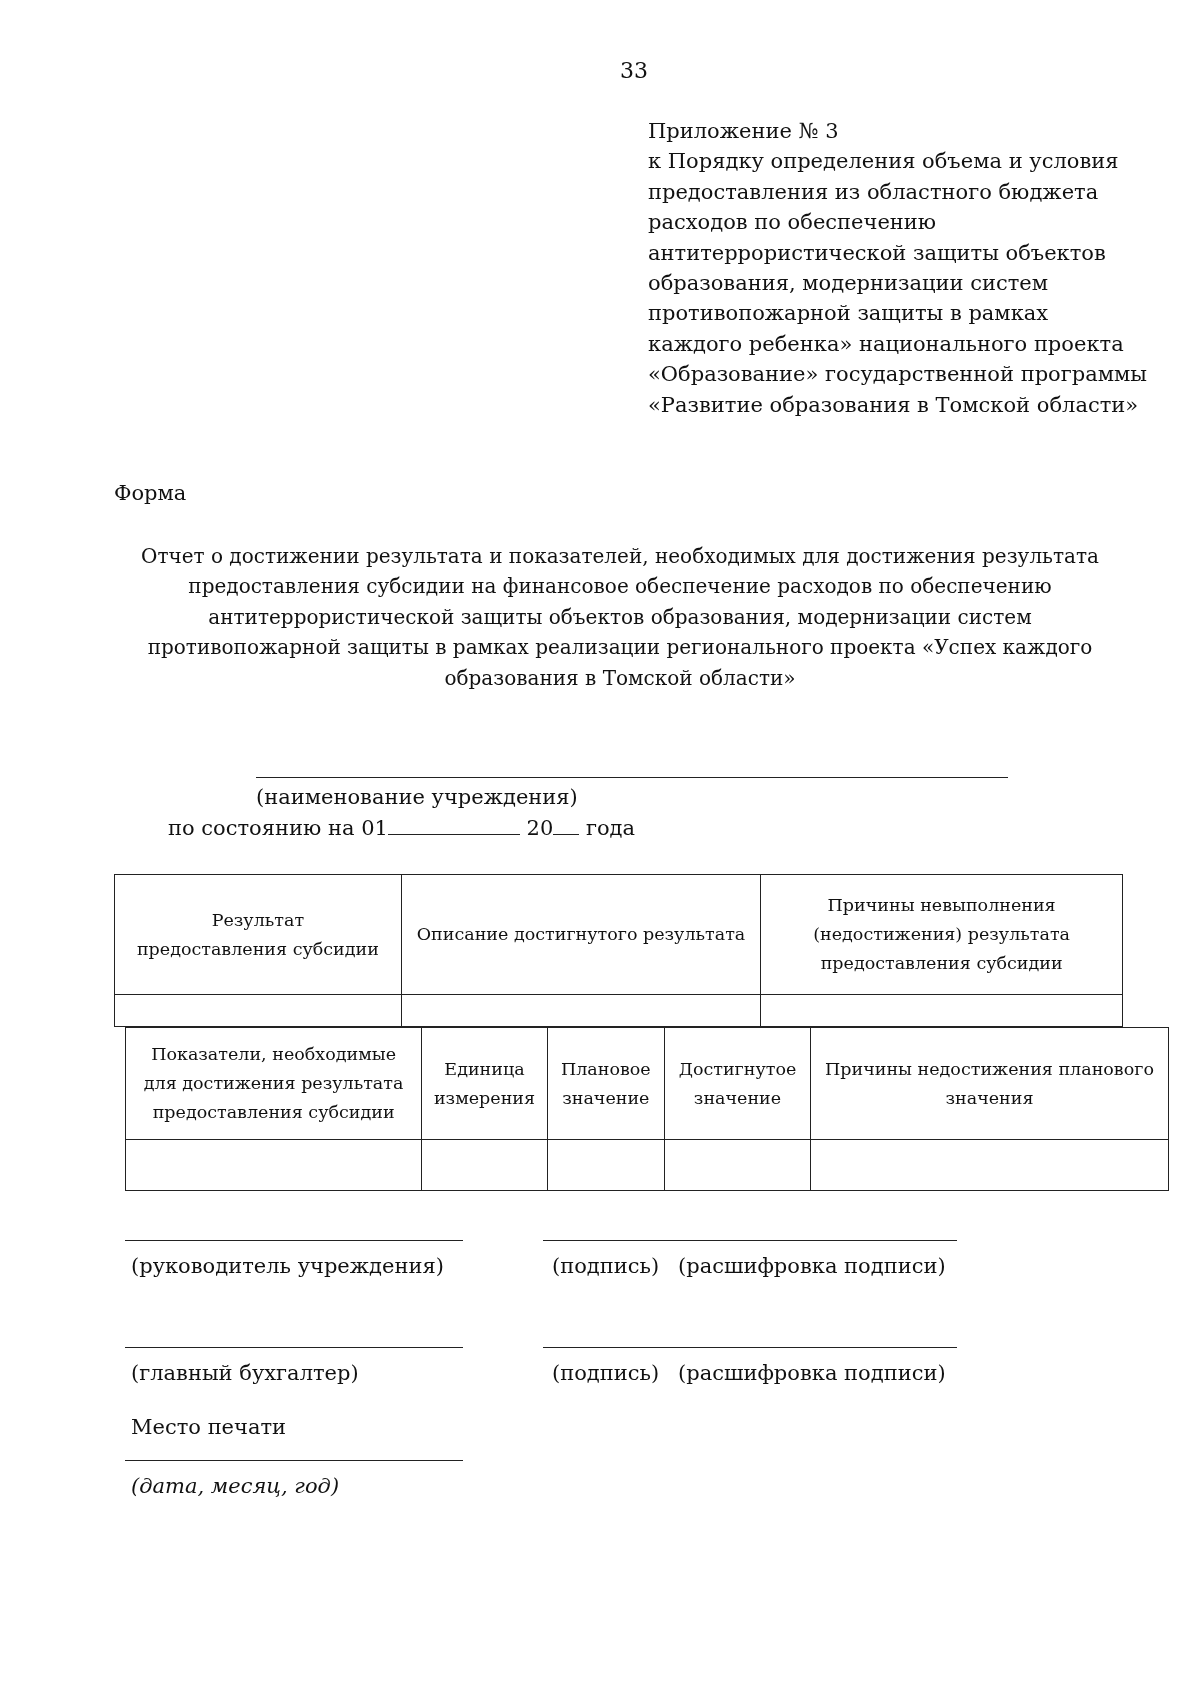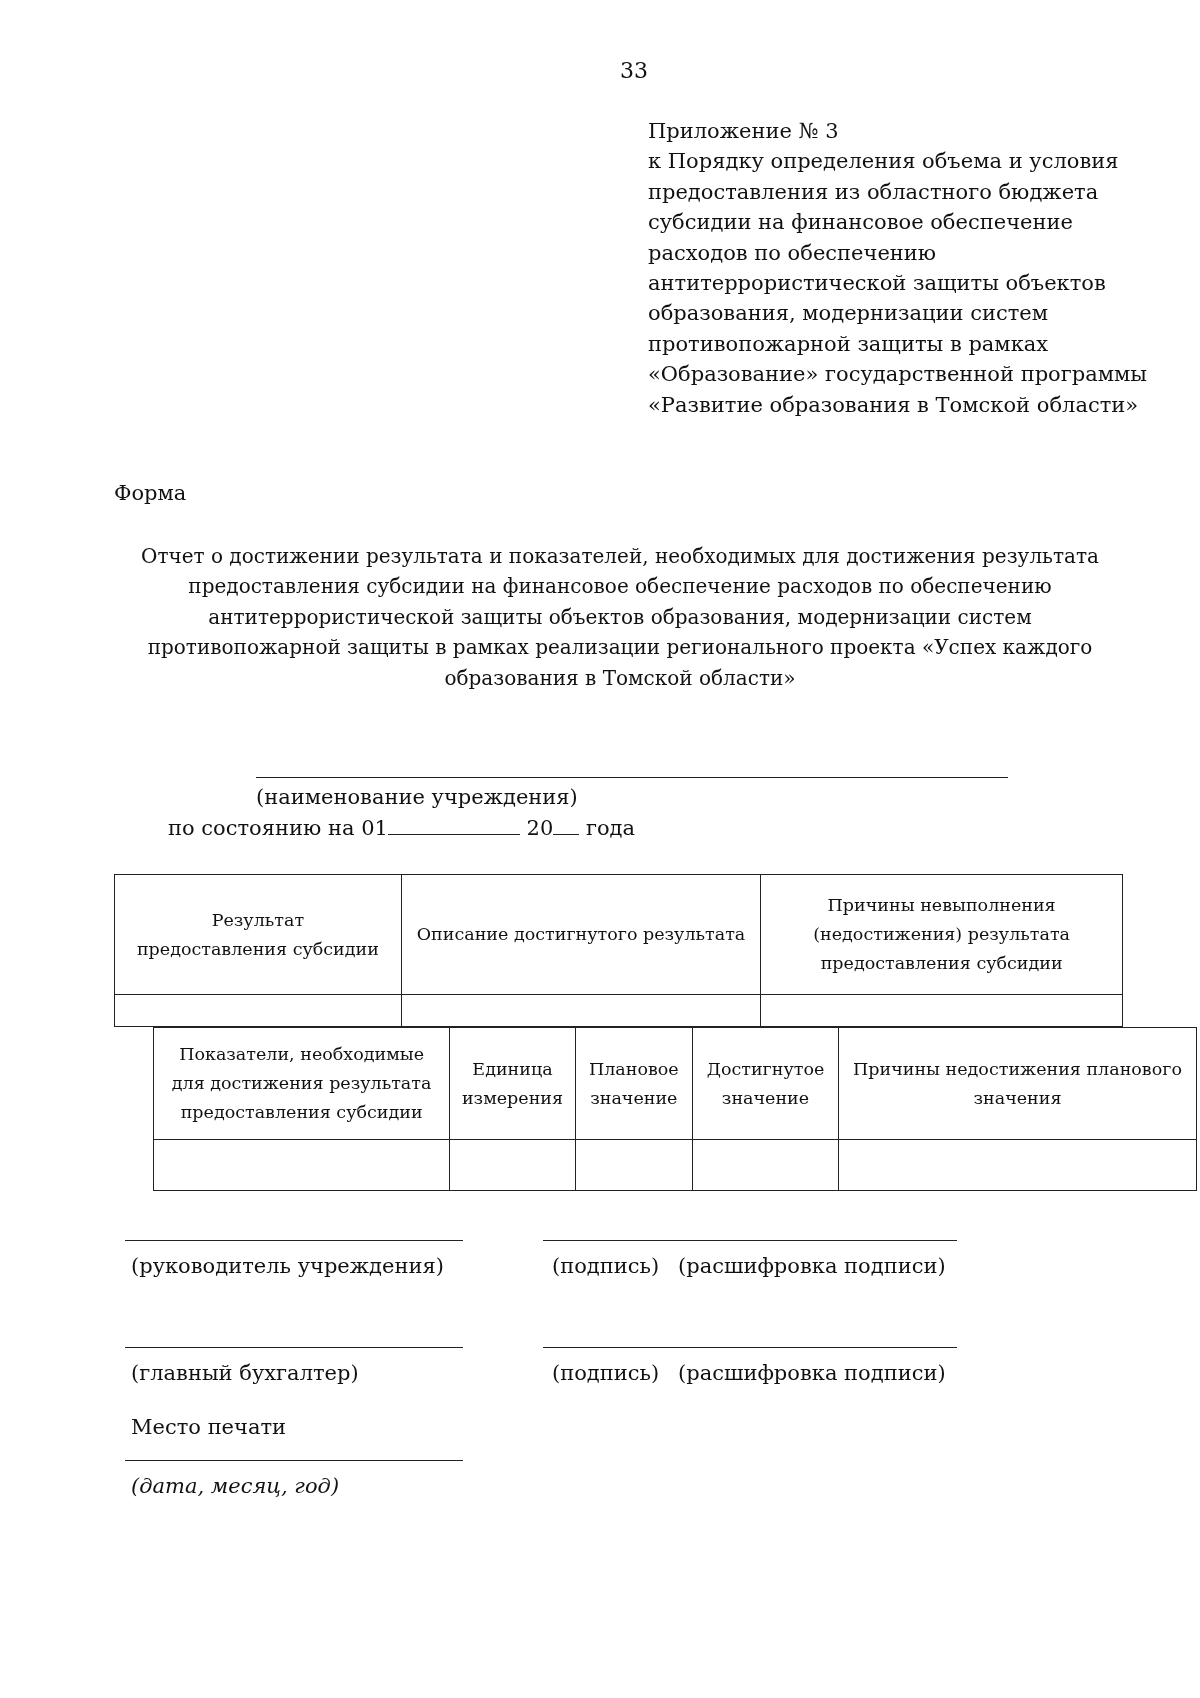--- a/index.html
+++ b/index.html
@@ -12,37 +12,37 @@
   .forma { left: 114px; top: 481px; font-size: 21px; }
   .title { left: 114px; top: 541px; width: 1012px; text-align: center; font-size: 20px; line-height: 30.4px; }
   .title div { white-space: nowrap; }
   .hline { position: absolute; border-top: 1.5px solid #222; height: 0; }
   .inst-label { left: 256px; top: 785px; width: 752px; text-align: left; font-size: 21px; }
   .asof { left: 168px; top: 814px; font-size: 21px; white-space: nowrap; }
   .asof .blank { display: inline-block; border-bottom: 1.5px solid #222; height: 20px; vertical-align: baseline; }
   table.form { position: absolute; border-collapse: collapse; font-size: 17.5px; line-height: 29px; }
   table.form td, table.form th { border: 1.4px solid #222; text-align: center; vertical-align: middle; font-weight: normal; padding: 0 0; }
   .t1 { left: 114px; top: 874px; width: 1009px; }
-  .t2 { left: 125px; top: 1027px; width: 1044px; margin-left: 28px; }
+  .t2 { left: 125px; top: 1027px; width: 1044px; }
   .sig-label { font-size: 21px; white-space: nowrap; }
 </style>
 </head>
 <body>
 
 <div class="abs page-num">33</div>
 
 <div class="abs appendix">
   <div>Приложение № 3</div>
   <div>к Порядку определения объема и условия</div>
   <div>предоставления из областного бюджета</div>
-  <div>субсидии на финансовое обеспечение</div>
   <div>расходов по обеспечению</div>
   <div>антитеррористической защиты объектов</div>
   <div>образования, модернизации систем</div>
   <div>противопожарной защиты в рамках</div>
+  <div>каждого ребенка» национального проекта</div>
   <div>«Образование» государственной программы</div>
   <div>«Развитие образования в Томской области»</div>
 </div>
 
 <div class="abs forma">Форма</div>
 
 <div class="abs title">
   <div>Отчет о достижении результата и показателей, необходимых для достижения результата</div>
   <div>предоставления субсидии на финансовое обеспечение расходов по обеспечению</div>
   <div>антитеррористической защиты объектов образования, модернизации систем</div>

